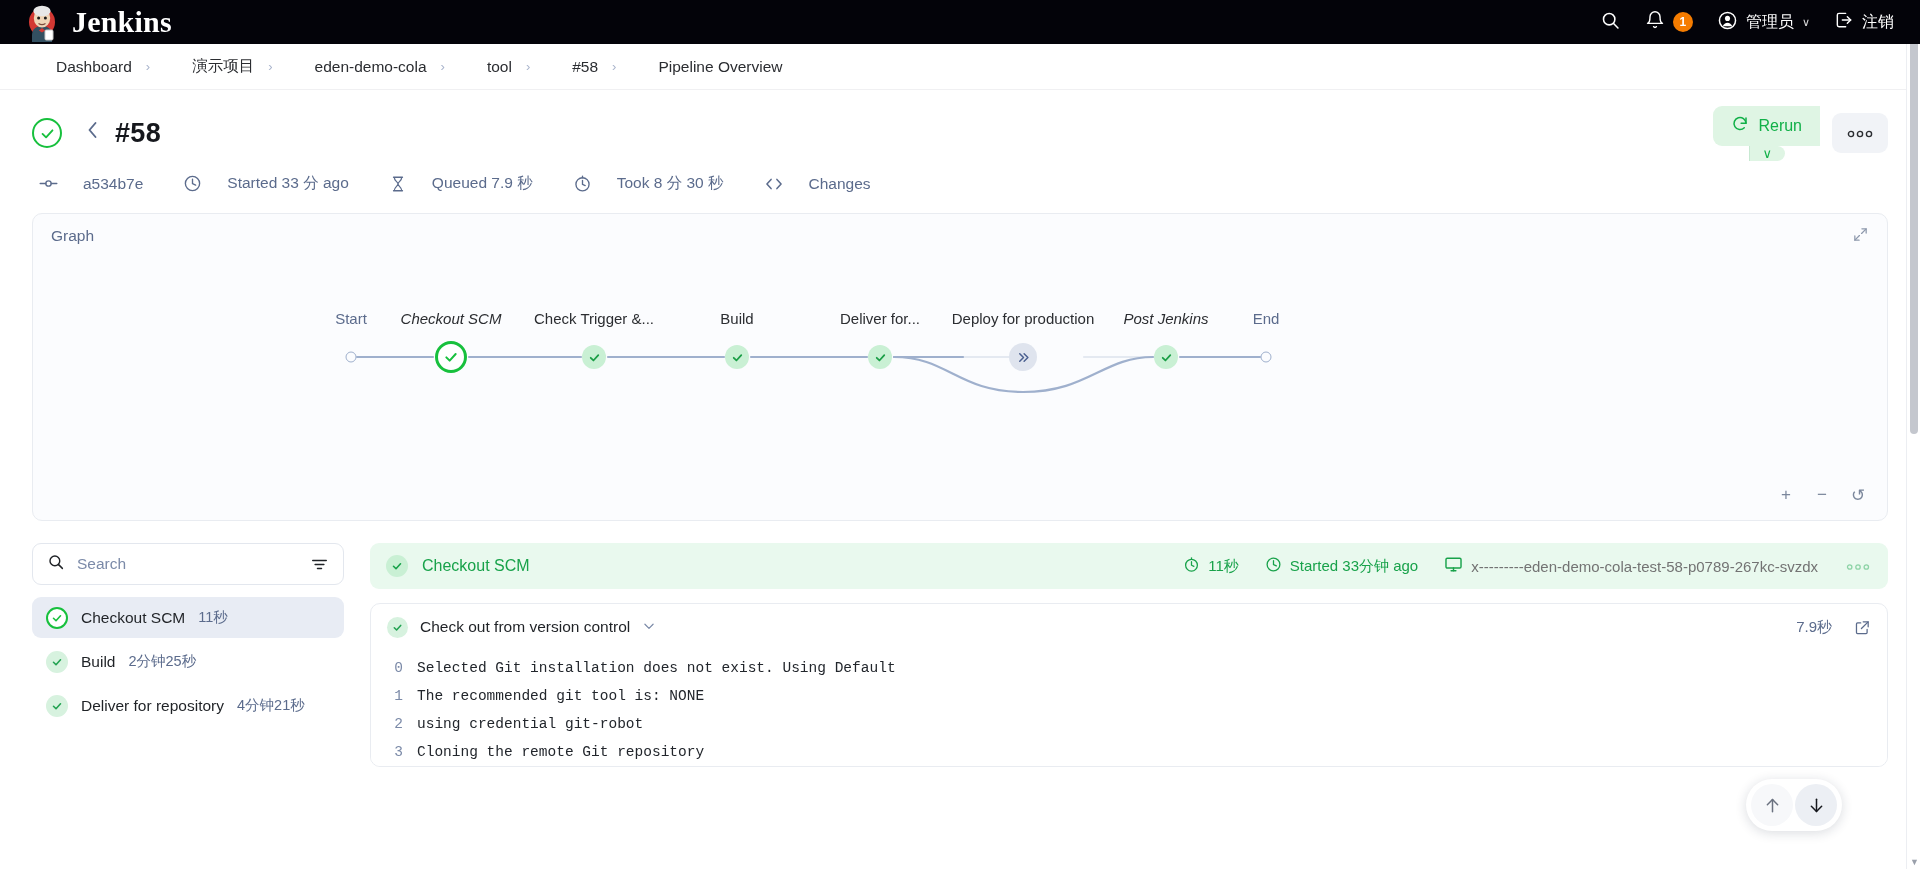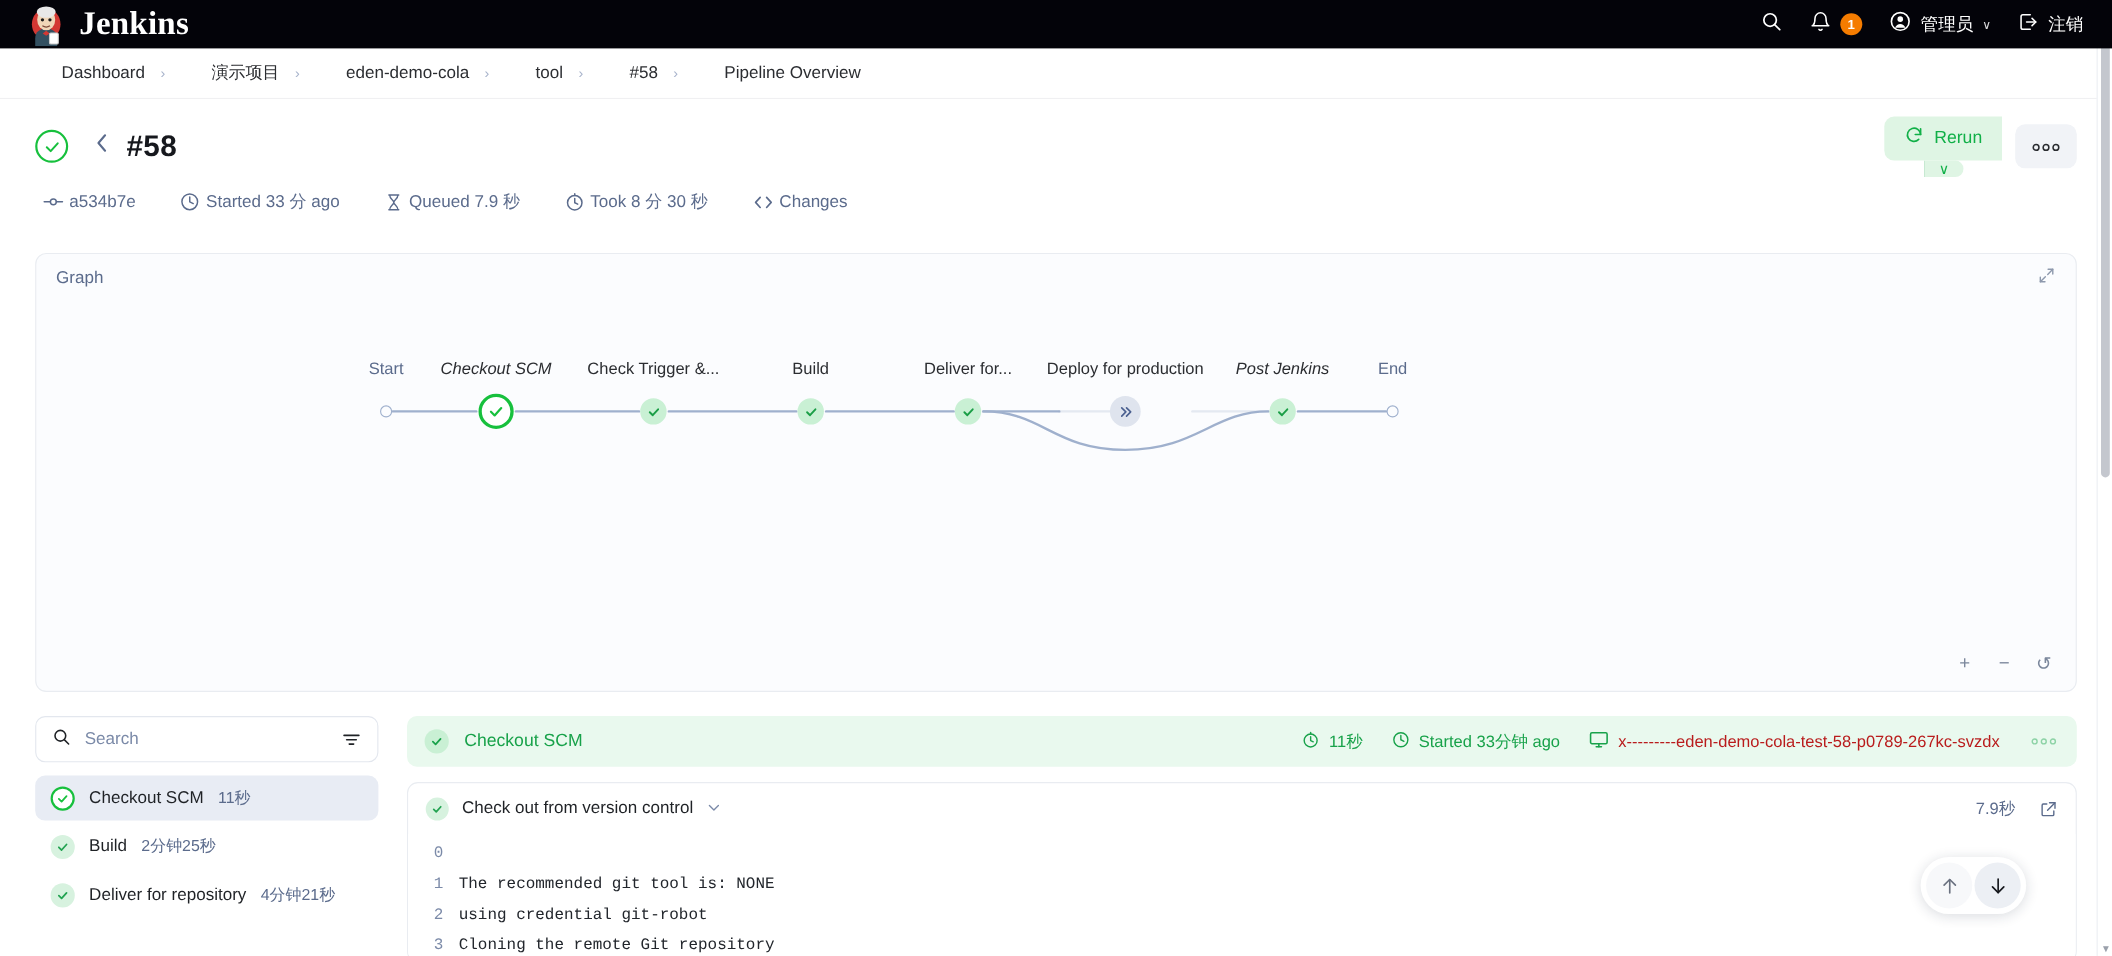--- a/index.html
+++ b/index.html
@@ -74,30 +74,30 @@
   }
   .more-btn {
     background: #f1f3f7; border: none; width: 56px; height: 40px; border-radius: 9px;
     color: #2b2d31; font-size: 17px; letter-spacing: 1px; cursor: pointer;
     display: flex; align-items: center; justify-content: center;
   }
 
   
   .meta-row { display: flex; align-items: center; gap: 30px; padding: 14px 10px 12px 10px; }
   .meta-item {
-    display: flex; align-items: center; gap: 5px;
+    display: flex; align-items: center; gap: 25px;
     color: #5b6b8c; font-size: 15.5px; cursor: pointer; white-space: nowrap;
     padding: 3px 5px; border-radius: 5px;
   }
   .meta-ico { display: flex; align-items: center; color: #5b6b8c; }
 
   
   .graph-card {
-    margin: 21px 8px 0 8px; border: 1px solid #e9ecf1; border-radius: 10px;
-    background: #fbfcfe; height: 399px; position: relative; overflow: hidden;
+    margin: 4px 8px 0 8px; border: 1px solid #e9ecf1; border-radius: 10px;
+    background: #fbfcfe; height: 308px; position: relative; overflow: hidden;
   }
   .graph-head {
     height: 44px; display: flex; align-items: center; justify-content: space-between;
     padding: 0 18px; color: #5b6b8c; font-size: 15.5px;
   }
   .expand-ico { color: #8e99ad; cursor: pointer; }
   .graph-canvas { position: absolute; inset: 44px 0 0 0; }
 
   .stage-label {
     position: absolute; transform: translateX(-50%);
@@ -155,21 +155,21 @@
 
   .main-col { flex: 1; min-width: 0; }
   .stage-header {
     display: flex; align-items: center; gap: 14px; height: 46px;
     background: #e9f9ee; border-radius: 9px; padding: 0 16px; color: #18a24a;
   }
   .sh-ico { width: 22px; height: 22px; border-radius: 50%; background: #c9f0d4; color: #18a24a; display: flex; align-items: center; justify-content: center; font-size: 12px; flex: none; }
   .sh-title { font-size: 16px; color: #18a24a; }
   .sh-right { margin-left: auto; display: flex; align-items: center; gap: 26px; }
   .sh-meta { display: flex; align-items: center; gap: 8px; font-size: 15px; color: #18a24a; white-space: nowrap; }
-  .sh-node { color: #b91c1c; text-decoration: none; font-size: 15px; white-space: nowrap; }
+  .sh-node { color: #737373; text-decoration: none; font-size: 15px; white-space: nowrap; }
   .sh-more { color: #8dd3a6; font-size: 16px; letter-spacing: 1px; cursor: pointer; padding: 0 2px; }
 
   .step-card {
     margin-top: 14px; border: 1px solid #e9ecf1; border-radius: 10px; background: #fff;
     overflow: hidden;
   }
   .step-head { display: flex; align-items: center; gap: 12px; height: 46px; padding: 0 16px; cursor: pointer; }
   .step-ico { width: 21px; height: 21px; border-radius: 50%; background: #d7f2df; color: #23a352; display: flex; align-items: center; justify-content: center; font-size: 11px; flex: none; }
   .step-title { font-size: 15.5px; color: #1f2226; }
   .step-chev { color: #7b8aa8; font-size: 12px; }
@@ -584,20 +584,21 @@
                   <path d="M20 4l-9.5 9.5"></path>
                   <path d="M18.5 14.5V19a1.5 1.5 0 0 1-1.5 1.5H5A1.5 1.5 0 0 1 3.5 19V7A1.5 1.5 0 0 1 5 5.5h4.5"></path>
               </svg>
             </span>
           </div>
         </div>
 
         <div class="console">
           <div class="log-line">
             <span class="log-no">0</span>
+            <span class="log-txt">Selected Git installation does not exist. Using Default</span>
           </div>
           <div class="log-line">
             <span class="log-no">1</span>
             <span class="log-txt">The recommended git tool is: NONE</span>
           </div>
           <div class="log-line">
             <span class="log-no">2</span>
             <span class="log-txt">using credential git-robot</span>
           </div>
           <div class="log-line">

